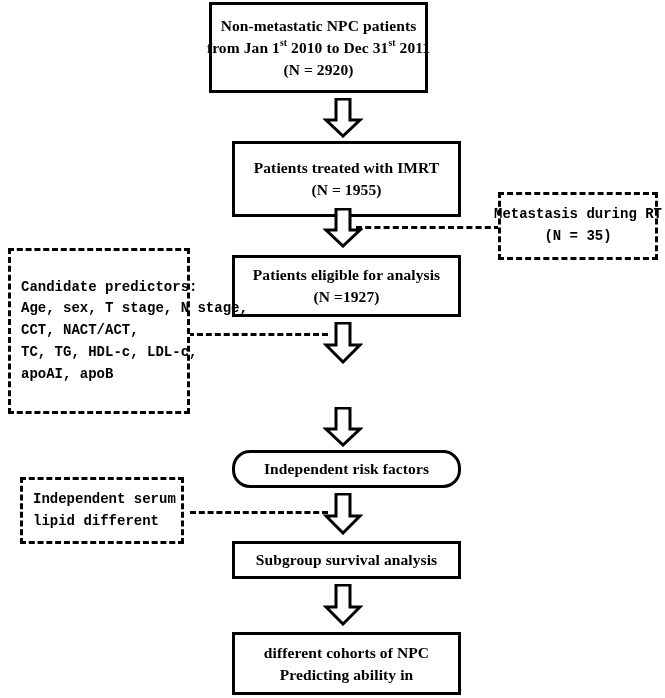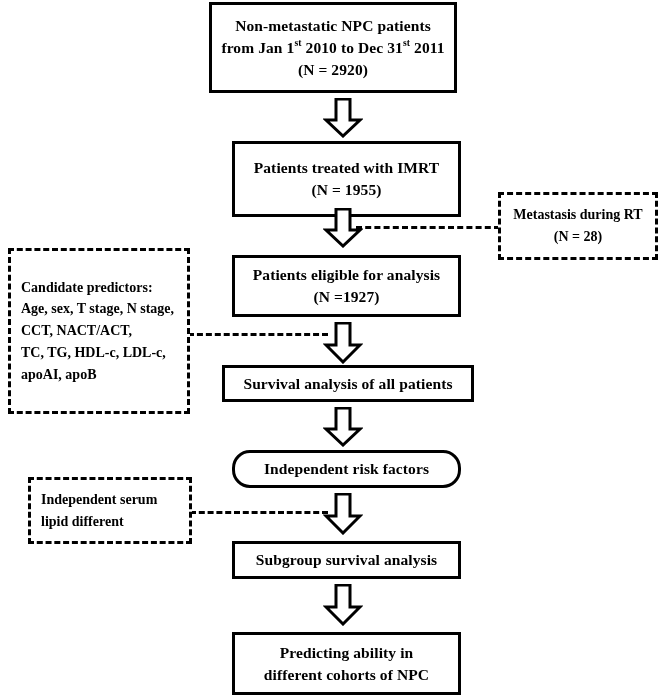--- a/index.html
+++ b/index.html
@@ -54,21 +54,21 @@
     justify-content: center;
     text-align: center;
   }
   .dashed-box.left {
     display: flex;
     flex-direction: column;
     justify-content: center;
     text-align: left;
     padding-left: 10px;
   }
-  .dashed-box .ln { display: block; white-space: nowrap; }
+  .dashed-box .ln { display: block; white-space: nowrap; font-family: Liberation Mono, monospace; }
 
   
   .arrow {
     position: absolute;
   }
   .arrow svg { display: block; }
 
   
   .dash-line {
     position: absolute;
@@ -81,21 +81,21 @@
     vertical-align: super;
     line-height: 0;
     margin-top: 20px;
   }
 </style>
 </head>
 <body>
 
 <div id="canvas">
 
-  <div class="node" style="left:209px; top:2px; width:248px; height:91px;align-items:center;">
+  <div class="node" style="left:209px; top:2px; width:219px; height:91px;align-items:center;">
     <span class="ln">Non-metastatic NPC patients</span>
     <span class="ln"><span>from Jan 1</span><sup>st</sup><span> 2010 to Dec 31</span><sup>st</sup><span> 2011</span></span>
     <span class="ln">(N = 2920)</span>
   </div>
 
   <div class="arrow" style="left:323px; top:98px; width:40px; height:40px;">
     <svg width="40" height="40" viewBox="0 0 40 40">
       <polygon points="13,1 27,1 27,22 37,22 20,38 3,22 13,22" fill="#ffffff" stroke="#000000" stroke-width="3" stroke-linejoin="miter"></polygon>
     </svg>
   </div>
@@ -108,21 +108,21 @@
   <div class="arrow" style="left:323px; top:208px; width:40px; height:40px;">
     <svg width="40" height="40" viewBox="0 0 40 40">
       <polygon points="13,1 27,1 27,22 37,22 20,38 3,22 13,22" fill="#ffffff" stroke="#000000" stroke-width="3" stroke-linejoin="miter"></polygon>
     </svg>
   </div>
 
   <div class="dash-line" style="left:356px; top:226px; width:144px;"></div>
 
   <div class="dashed-box center" style="left:498px; top:192px; width:160px; height:68px;">
     <span class="ln">Metastasis during RT</span>
-    <span class="ln">(N = 28)</span>
+    <span class="ln">(N = 35)</span>
   </div>
 
   <div class="node" style="left:232px; top:255px; width:229px; height:62px;">
     <span class="ln">Patients eligible for analysis</span>
     <span class="ln">(N =1927)</span>
   </div>
 
   <div class="arrow" style="left:323px; top:322px; width:40px; height:42px;">
     <svg width="40" height="42" viewBox="0 0 40 42">
       <polygon points="13,1 27,1 27,23 37,23 20,40 3,23 13,23" fill="#ffffff" stroke="#000000" stroke-width="3" stroke-linejoin="miter"></polygon>
@@ -132,55 +132,52 @@
   <div class="dash-line" style="left:188px; top:333px; width:140px;"></div>
 
   <div class="dashed-box left" style="left:8px; top:248px; width:182px; height:166px;">
     <span class="ln">Candidate predictors:</span>
     <span class="ln">Age, sex, T stage, N stage,</span>
     <span class="ln">CCT, NACT/ACT,</span>
     <span class="ln">TC, TG, HDL-c, LDL-c,</span>
     <span class="ln">apoAI, apoB</span>
   </div>
 
-  <div class="node" style="left:222px; top:365px; width:252px; height:37px;">
-    <span class="ln">Survival analysis of all patients</span>
-  </div>
 
   <div class="arrow" style="left:323px; top:407px; width:40px; height:40px;">
     <svg width="40" height="40" viewBox="0 0 40 40">
       <polygon points="13,1 27,1 27,22 37,22 20,38 3,22 13,22" fill="#ffffff" stroke="#000000" stroke-width="3" stroke-linejoin="miter"></polygon>
     </svg>
   </div>
 
   <div class="node" style="left:232px; top:450px; width:229px; height:38px;border-radius:18px;">
     <span class="ln">Independent risk factors</span>
   </div>
 
   <div class="arrow" style="left:323px; top:493px; width:40px; height:42px;">
     <svg width="40" height="42" viewBox="0 0 40 42">
       <polygon points="13,1 27,1 27,23 37,23 20,40 3,23 13,23" fill="#ffffff" stroke="#000000" stroke-width="3" stroke-linejoin="miter"></polygon>
     </svg>
   </div>
 
   <div class="dash-line" style="left:190px; top:511px; width:138px;"></div>
 
-  <div class="dashed-box left" style="left:28px; top:477px; width:164px; height:67px;">
+  <div class="dashed-box left" style="left:20px; top:477px; width:164px; height:67px;">
     <span class="ln">Independent serum</span>
     <span class="ln">lipid different</span>
   </div>
 
   <div class="node" style="left:232px; top:541px; width:229px; height:38px;">
     <span class="ln">Subgroup survival analysis</span>
   </div>
 
   <div class="arrow" style="left:323px; top:584px; width:40px; height:42px;">
     <svg width="40" height="42" viewBox="0 0 40 42">
       <polygon points="13,1 27,1 27,23 37,23 20,40 3,23 13,23" fill="#ffffff" stroke="#000000" stroke-width="3" stroke-linejoin="miter"></polygon>
     </svg>
   </div>
 
   <div class="node" style="left:232px; top:632px; width:229px; height:63px;">
+    <span class="ln">different cohorts of NPC</span>
     <span class="ln">Predicting ability in</span>
-    <span class="ln">different cohorts of NPC</span>
   </div>
 
 </div>
 
 </body></html>

